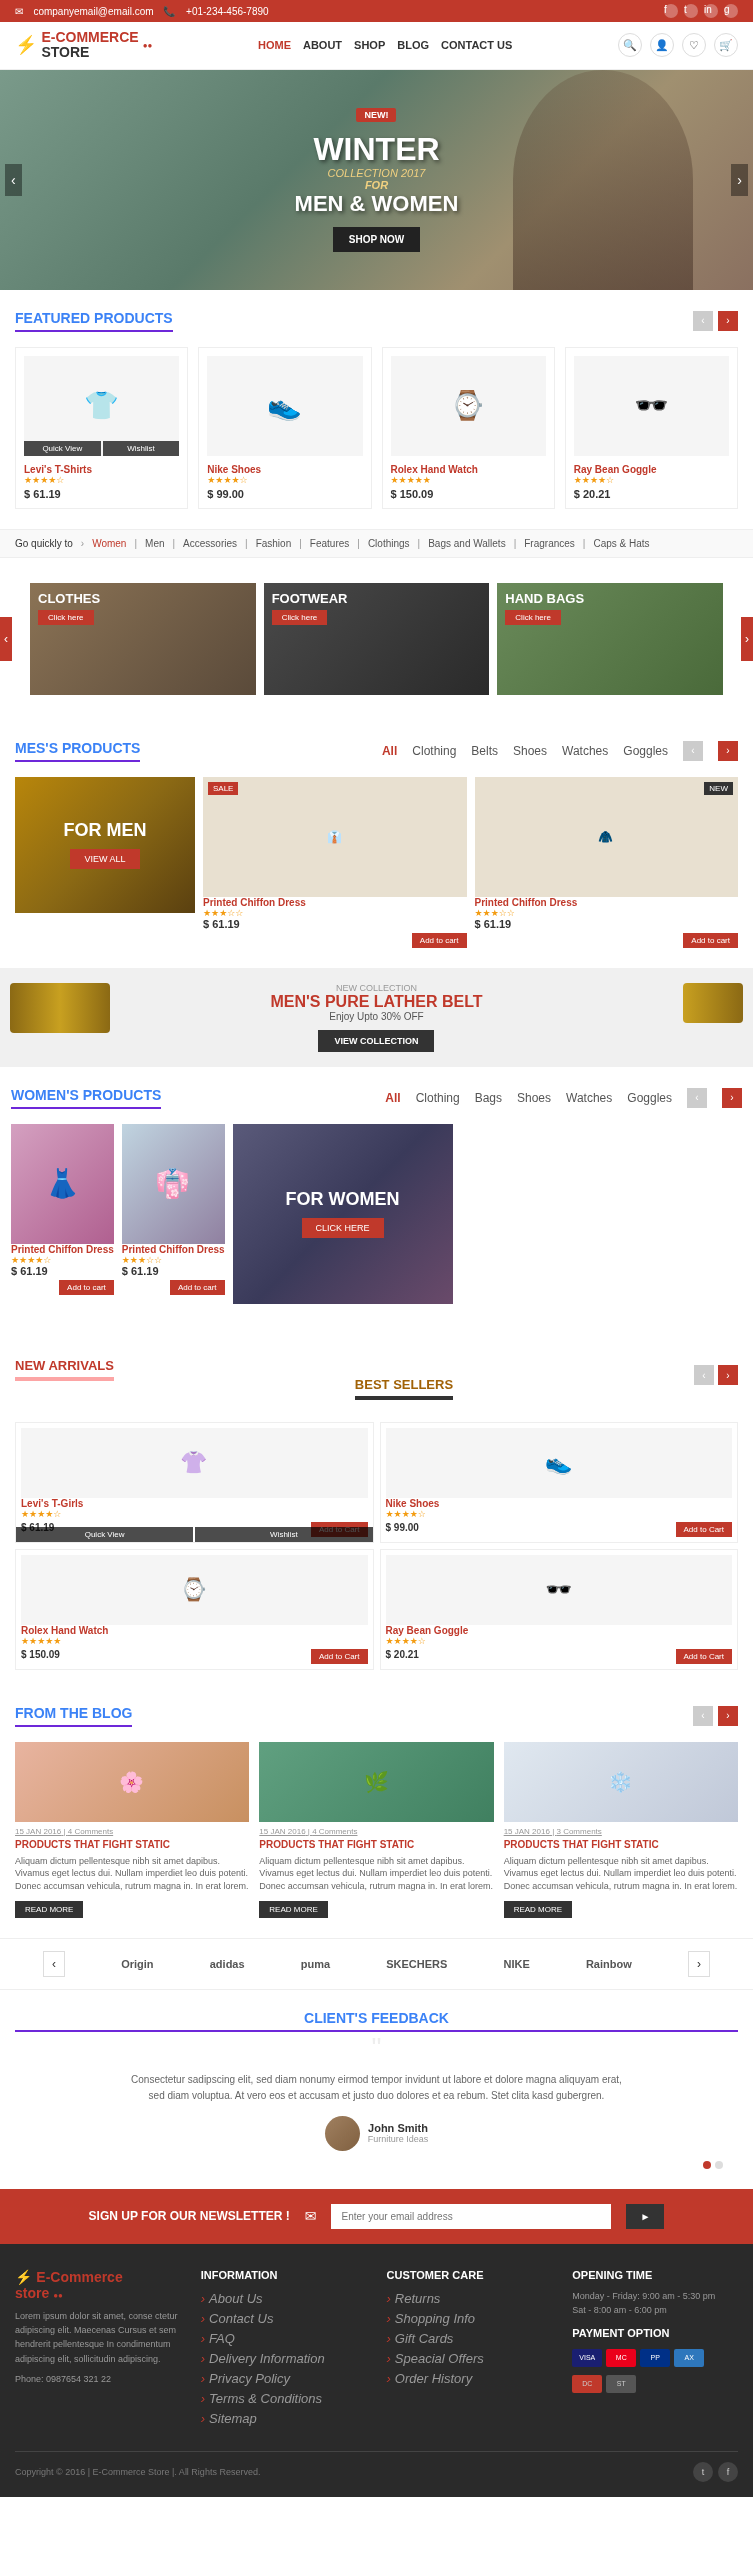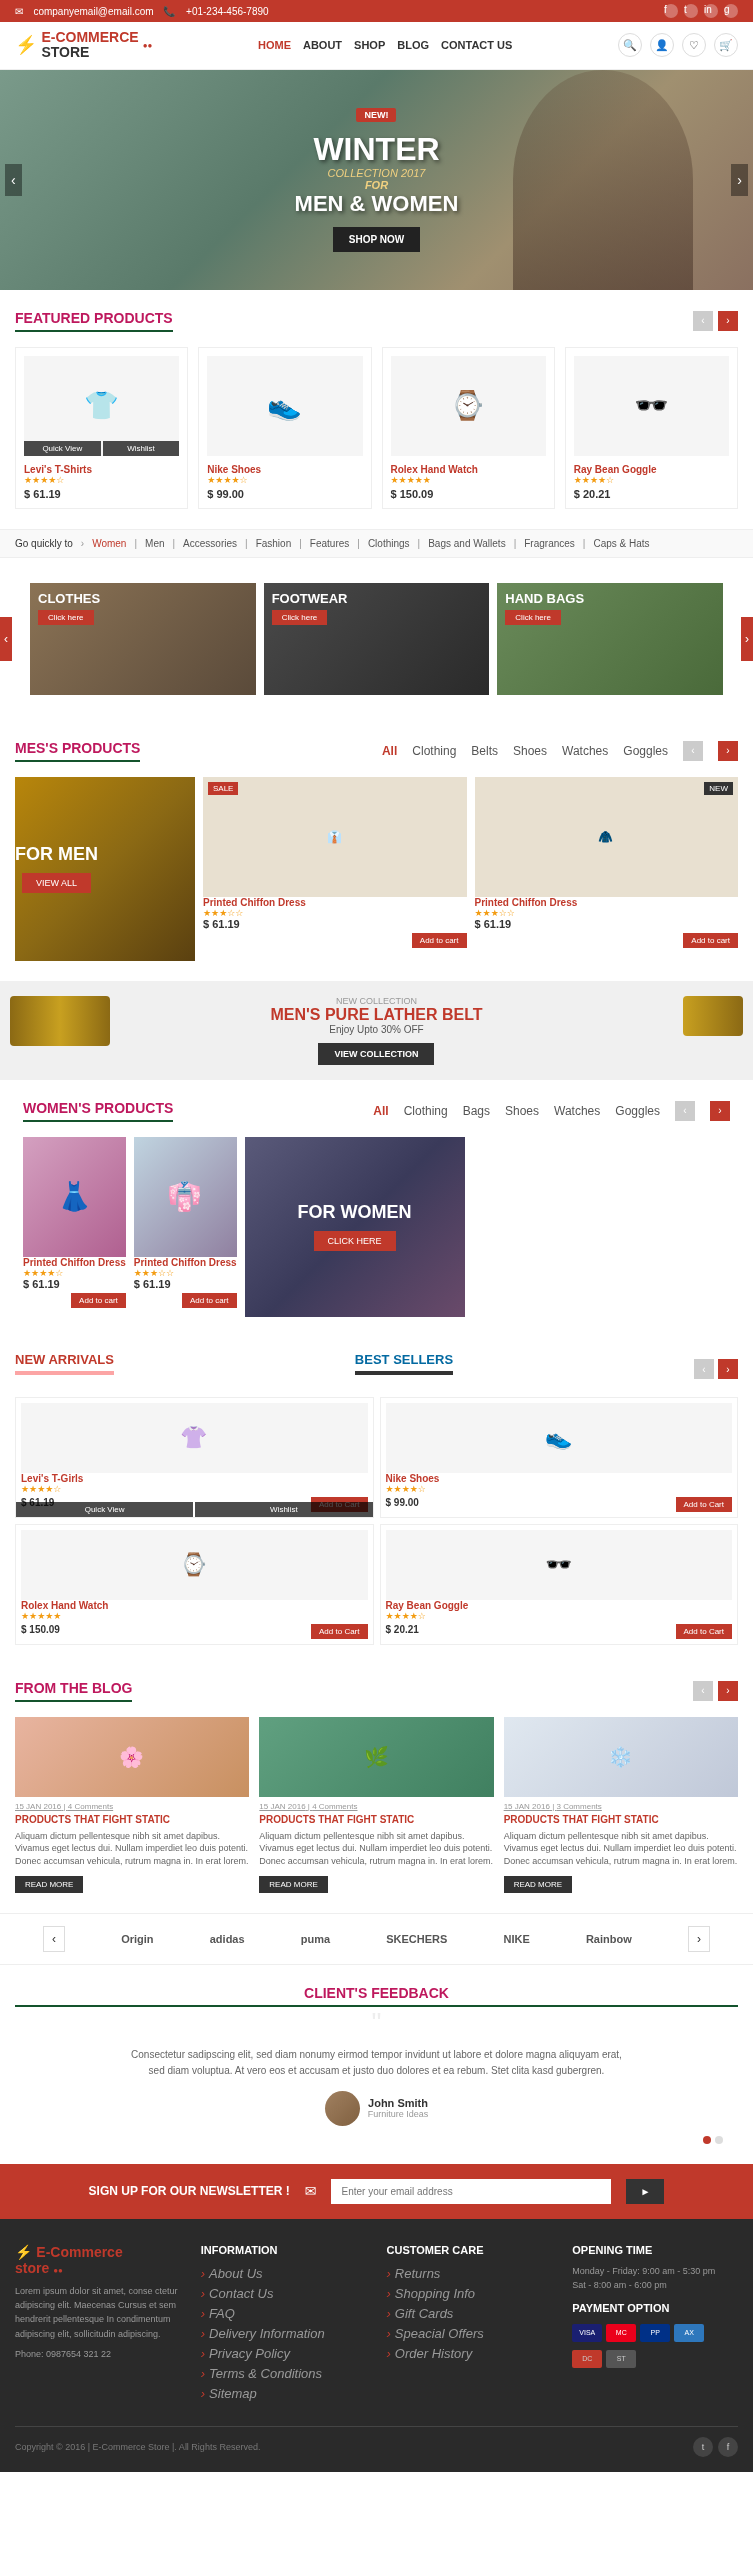--- a/index.html
+++ b/index.html
@@ -31,21 +31,21 @@
     .hero-men-women { font-size: 22px; font-weight: 900; color: #fff; text-shadow: 2px 2px 4px rgba(0,0,0,0.5); }
     .hero-btn { background: #222; color: #fff; border: none; padding: 7px 16px; font-size: 10px; margin-top: 10px; cursor: pointer; font-weight: bold; }
     .hero-arrow { position: absolute; top: 50%; transform: translateY(-50%); background: rgba(0,0,0,0.4); color: #fff; border: none; padding: 8px 6px; cursor: pointer; font-size: 14px; }
     .hero-arrow.left { left: 5px; }
     .hero-arrow.right { right: 5px; }
     .hero-woman { position: absolute; right: 60px; top: 0; width: 180px; height: 220px; background: linear-gradient(180deg, rgba(100,80,60,0.3), rgba(60,40,30,0.5)); border-radius: 50% 50% 0 0; }
 
     
     .section { padding: 20px 15px; }
     .section-header { display: flex; justify-content: space-between; align-items: center; margin-bottom: 15px; }
-    .section-title { font-size: 14px; font-weight: bold; color: #be185d; border-bottom: 2px solid #14532d; padding-bottom: 4px; }
+    .section-title { font-size: 14px; font-weight: bold; color: #3b82f6; border-bottom: 2px solid #6d28d9; padding-bottom: 4px; }
     .section-nav { display: flex; gap: 5px; }
     .section-nav-btn { width: 20px; height: 20px; background: #c0392b; color: #fff; border: none; cursor: pointer; font-size: 10px; display: flex; align-items: center; justify-content: center; }
     .section-nav-btn.gray { background: #ccc; }
 
     
     .products-grid { display: flex; gap: 10px; }
     .product-card { flex: 1; border: 1px solid #eee; padding: 8px; position: relative; }
     .product-img { width: 100%; height: 100px; object-fit: cover; background: #f5f5f5; display: flex; align-items: center; justify-content: center; font-size: 28px; margin-bottom: 8px; position: relative; }
     .product-overlay { position: absolute; bottom: 0; left: 0; right: 0; display: flex; gap: 2px; }
     .overlay-btn { flex: 1; background: rgba(0,0,0,0.7); color: #fff; font-size: 8px; padding: 3px; text-align: center; cursor: pointer; }
@@ -69,21 +69,21 @@
     .cat-card-title { color: #fff; font-size: 13px; font-weight: bold; }
     .cat-card-btn { background: #c0392b; color: #fff; border: none; padding: 3px 10px; font-size: 8px; cursor: pointer; margin-top: 4px; display: block; }
     .cat-arrow-left { position: absolute; left: 0; top: 50%; transform: translateY(-50%); background: #c0392b; color: #fff; border: none; padding: 15px 4px; cursor: pointer; font-size: 12px; }
     .cat-arrow-right { position: absolute; right: 0; top: 50%; transform: translateY(-50%); background: #c0392b; color: #fff; border: none; padding: 15px 4px; cursor: pointer; font-size: 12px; }
 
     
     .mens-section { padding: 20px 15px; }
     .filter-tab { color: #555; cursor: pointer; }
     .filter-tab.active { color: #c0392b; font-weight: bold; }
     .mens-grid { display: flex; gap: 8px; margin-top: 12px; }
-    .mens-feature { width: 180px; flex-shrink: 0; height: 184px; background: linear-gradient(135deg, #b8860b, #8B6914, #5a4010); position: relative; display: flex; align-items: center; }
+    .mens-feature { width: 180px; flex-shrink: 0; height: 136px; background: linear-gradient(135deg, #b8860b, #8B6914, #5a4010); position: relative; display: flex; align-items: center; justify-content: center; }
     .mens-feature-text { color: #fff; text-align: center; }
     .mens-feature-title { font-size: 18px; font-weight: bold; }
     .mens-feature-btn { background: #c0392b; color: #fff; border: none; padding: 5px 14px; font-size: 9px; cursor: pointer; margin-top: 8px; display: block; margin: 8px auto 0; }
     .mens-products { display: flex; gap: 8px; flex: 1; }
     .mens-product { flex: 1; }
     .mens-product-img { width: 100%; height: 120px; background: #e8e0d0; display: flex; align-items: center; justify-content: center; position: relative; overflow: hidden; }
     .sale-badge { position: absolute; top: 5px; left: 5px; background: #c0392b; color: #fff; font-size: 8px; padding: 2px 5px; }
     .new-badge { position: absolute; top: 5px; right: 5px; background: #333; color: #fff; font-size: 8px; padding: 2px 5px; }
     .add-to-cart { background: #c0392b; color: #fff; border: none; padding: 3px 8px; font-size: 8px; cursor: pointer; float: right; margin-top: 3px; }
 
@@ -91,32 +91,32 @@
     .belt-banner { background: #f0f0f0; padding: 15px; display: flex; align-items: flex-start; justify-content: center; position: relative; overflow: hidden; margin: 0; }
     .belt-left { width: 100px; height: 50px; background: linear-gradient(90deg, #8B6914, #c8a020, #8B6914); border-radius: 4px; position: absolute; left: 10px; }
     .belt-right { width: 60px; height: 40px; background: linear-gradient(90deg, #c8a020, #8B6914); border-radius: 4px; position: absolute; right: 10px; }
     .belt-content { text-align: center; z-index: 2; }
     .belt-new { font-size: 9px; color: #999; text-transform: uppercase; }
     .belt-title { font-size: 16px; font-weight: bold; color: #c0392b; }
     .belt-subtitle { font-size: 10px; color: #555; }
     .belt-btn { background: #333; color: #fff; border: none; padding: 6px 16px; font-size: 9px; cursor: pointer; font-weight: bold; margin-top: 8px; }
 
     
-    .women-section { padding: 20px 23px; }
+    .women-section { padding: 20px 11px; }
     .women-grid { display: flex; gap: 8px; margin-top: 12px; }
     .women-feature { width: 220px; flex-shrink: 0; height: 180px; background: linear-gradient(135deg, #5a5a7a, #3a3a5a, #6a4a6a); position: relative; display: flex; align-items: center; justify-content: center; }
     .women-feature-text { color: #fff; text-align: center; }
     .women-feature-title { font-size: 18px; font-weight: bold; }
     .women-feature-btn { background: #c0392b; color: #fff; border: none; padding: 5px 14px; font-size: 9px; cursor: pointer; margin-top: 8px; display: block; margin: 8px auto 0; }
 
     
     .two-col { display: flex; gap: 0; }
     .half-section { flex: 1; padding: 15px; }
     .half-title { font-size: 13px; font-weight: bold; color: #c0392b; margin-bottom: 12px; border-bottom: 4px solid #fca5a5; padding-bottom: 4px; display: inline-block; }
-    .half-title.gray { color: #0369a1; border-color: #333; }
+    .half-title.gray { color: #a16207; border-color: #333; margin-top: 38px; }
     .arrivals-grid { display: flex; gap: 6px; flex-wrap: wrap; }
     .arrival-card { width: calc(50% - 3px); border: 1px solid #eee; padding: 5px; position: relative; }
     .arrival-img { width: 100%; height: 70px; background: #f5f5f5; display: flex; align-items: center; justify-content: center; font-size: 22px; }
 
     
     .blog-section { padding: 20px 15px; }
     .blog-grid { display: flex; gap: 10px; }
     .blog-card { flex: 1; }
     .blog-img { width: 100%; height: 80px; background: #e0d0c0; display: flex; align-items: center; justify-content: center; font-size: 20px; overflow: hidden; }
     .blog-img-1 { background: linear-gradient(135deg, #e8b4a0, #c89060); }

